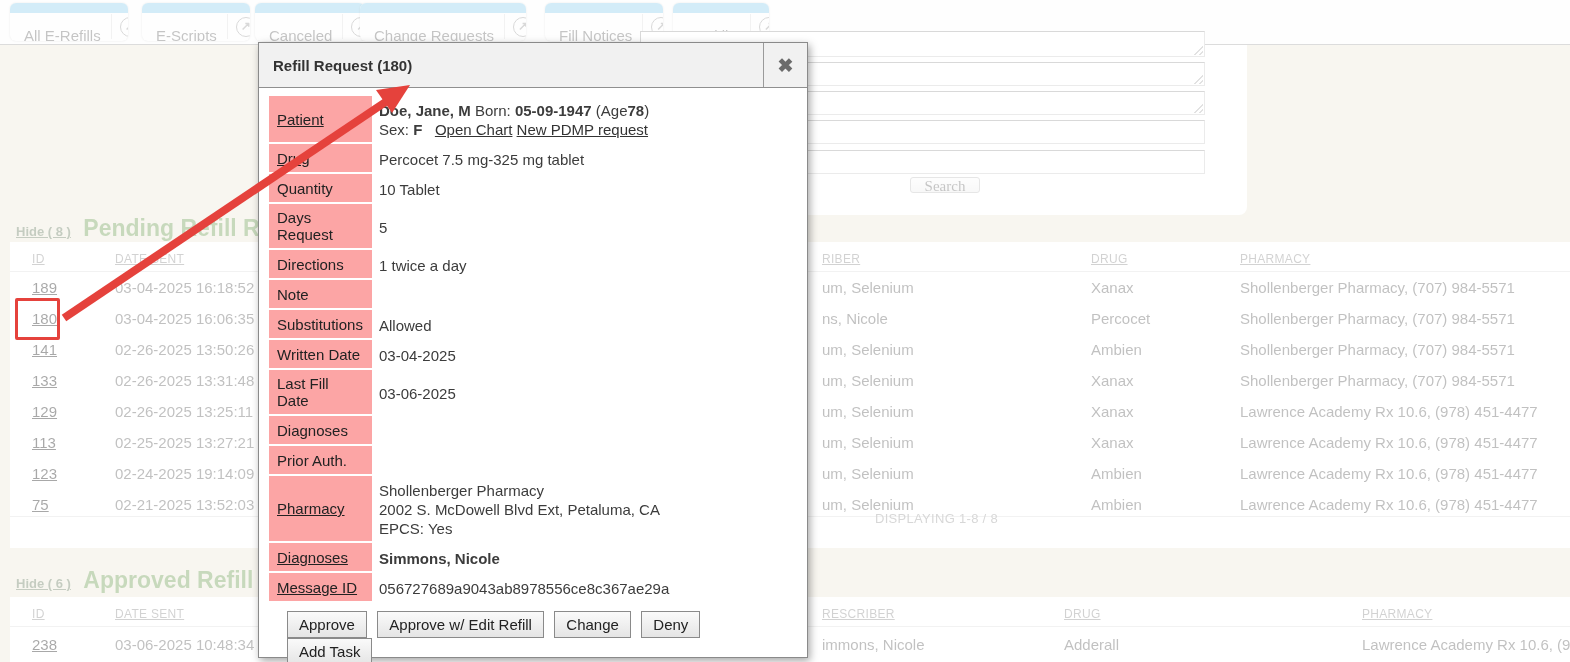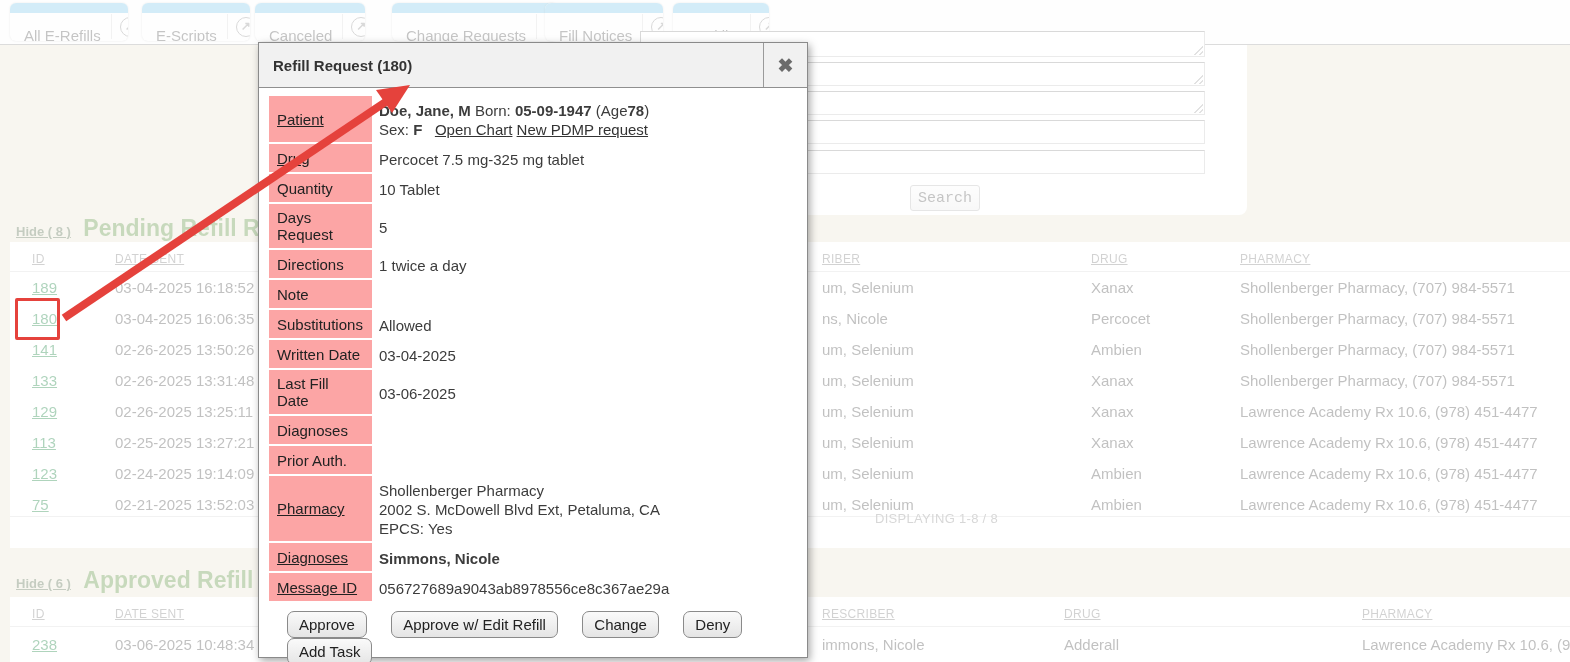--- a/index.html
+++ b/index.html
@@ -39,42 +39,42 @@
   .sfield {
     position:absolute; left:80px; width:565px; height:24px; background:#fff;
     border:1px solid; border-color:#8f8f8f #c4c4c4 #c4c4c4 #8f8f8f;
   }
   .sfield.grip::after {
     content:""; position:absolute; right:1px; bottom:1px; width:11px; height:11px;
     background:repeating-linear-gradient(135deg, transparent 0 2px, #aaa 2px 3.5px);
     clip-path:polygon(100% 0, 100% 100%, 0 100%);
   }
   .search-btn {
-    position:absolute; left:350px; top:140px; width:70px; height:26px;
+    position:absolute; left:350px; top:132px; width:70px; height:16px;
     background:linear-gradient(#fafafa,#e9e9e9); border:1px solid #b5b5b5; border-radius:3px;
-    font-size:15px; color:#555; font-family:Liberation Mono, monospace;
+    font-size:15px; color:#555; font-family:Liberation Serif, serif;
   }
 
   
   .section-head { position:absolute; left:16px; white-space:nowrap; }
   .hide-link { font-size:13px; font-weight:bold; color:#556b4a; text-decoration:underline; margin-right:8px; }
   .section-title { font-size:23px; font-weight:bold; color:#5d8f3d; }
 
   
   .panel { position:absolute; left:10px; width:1650px; background:#fff; }
   .trow {
     display:grid; padding-left:22px; align-items:center;
     font-size:15px; color:#4a4a4a; white-space:nowrap;
   }
   .pending-grid  { grid-template-columns:83px 707px 269px 149px auto; }
   .approved-grid { grid-template-columns:83px 707px 242px 298px auto; }
   .thead { height:26px; font-size:12px; color:#7c7c7c; border-bottom:1px solid #d9d9d9; }
   .thead span { text-decoration:underline; letter-spacing:0.3px; }
   .trow.data { height:31px; }
-  .id-link { color:#15803d; text-decoration:underline;text-align:right; }
+  .id-link { color:#000000; text-decoration:underline;text-align:right; }
   .tfoot-line { border-top:1px solid #d9d9d9; position:absolute; left:0; right:0; }
   .displaying { position:absolute; left:875px; top:511px; font-size:13px; color:#8a8a8a; letter-spacing:0.3px; }
 
   
   .overlay { position:absolute; inset:0; background:rgba(255,255,255,0.66); z-index:10; }
 
   
   .modal {
     position:absolute; left:258px; top:42px; width:550px; height:616px; z-index:20;
     background:#fff; border:1px solid #8a8a8a; box-shadow:2px 3px 8px rgba(0,0,0,0.35);
@@ -94,22 +94,22 @@
     width:103px; flex:0 0 103px; background:#fca5a5; border-bottom:2px solid #fff;
     padding:5px 8px; font-size:15px; color:#222; display:flex; align-items:center;
   }
   .mlabel .link { text-decoration:underline; color:#222; }
   .mval { flex:1; padding:5px 0 5px 7px; font-size:15px; color:#3c3c3c; display:flex; flex-direction:column; justify-content:center; }
   .mval .line { line-height:19px; }
   .b { font-weight:bold; }
   .vlink { text-decoration:underline; color:#333; }
   .btn-row { margin:8px 0 0 18px; }
   .mbtn {
-    border:1px solid #8a8a8a; background:linear-gradient(#fafafa,#e5e5e5); border-radius:7px;
-    padding:4px 11px; font-size:15px; color:#222; margin-right:20px;
+    border:1px solid #8a8a8a; background:linear-gradient(#fafafa,#e5e5e5); border-radius:0;
+    padding:4px 11px; font-size:15px; color:#222; margin-right:6px;
     font-family:"Liberation Sans", sans-serif; cursor:pointer;
   }
 
   
   .annotation { position:absolute; inset:0; z-index:30; pointer-events:none; }
   .hl-box {
     position:absolute; left:15px; top:298px; width:45px; height:42px;
     border:3px solid #e5423c; border-radius:2px;
   }
   .arrow-svg { position:absolute; left:40px; top:75px; }
@@ -128,21 +128,21 @@
     <div class="tab" style="left:142px;width:108px;">
       <span class="strip"></span>
       <span class="lbl">E-Scripts</span>
       <span class="ico-wrap"><span class="ext-ico">↗</span></span>
     </div>
     <div class="tab" style="left:255px;width:110px;">
       <span class="strip"></span>
       <span class="lbl">Canceled</span>
       <span class="ico-wrap"><span class="ext-ico">↗</span></span>
     </div>
-    <div class="tab" style="left:392px;width:166px;">
+    <div class="tab" style="left:360px;width:166px;">
       <span class="strip"></span>
       <span class="lbl">Change Requests</span>
       <span class="ico-wrap"><span class="ext-ico">↗</span></span>
     </div>
     <div class="tab" style="left:545px;width:118px;">
       <span class="strip"></span>
       <span class="lbl">Fill Notices</span>
       <span class="ico-wrap"><span class="ext-ico">↗</span></span>
     </div>
     <div class="tab" style="left:673px;width:96px;">

